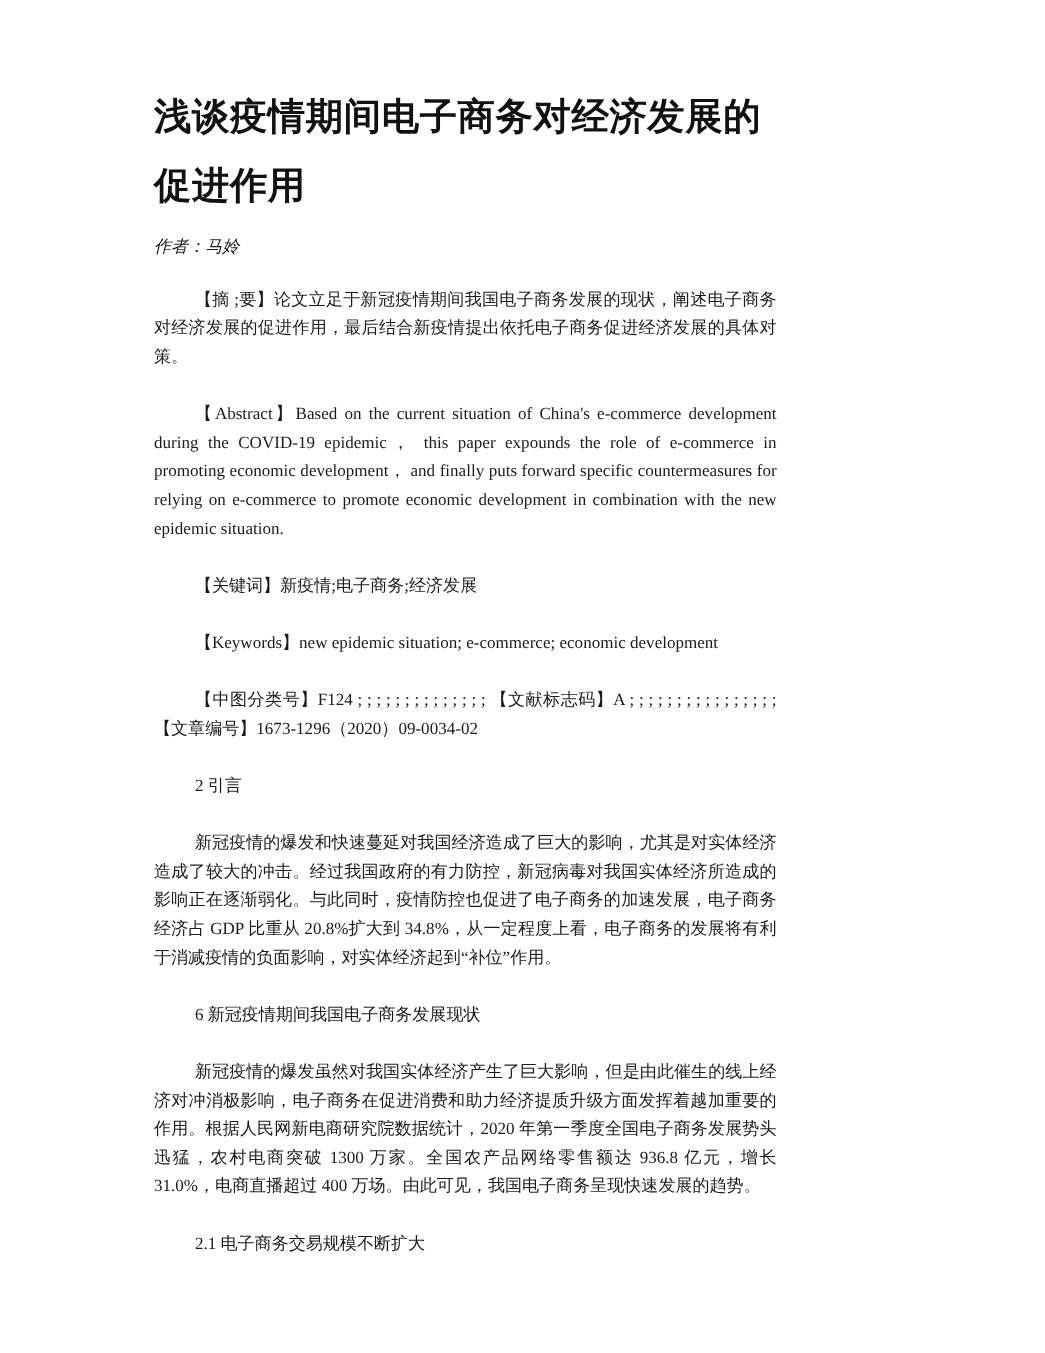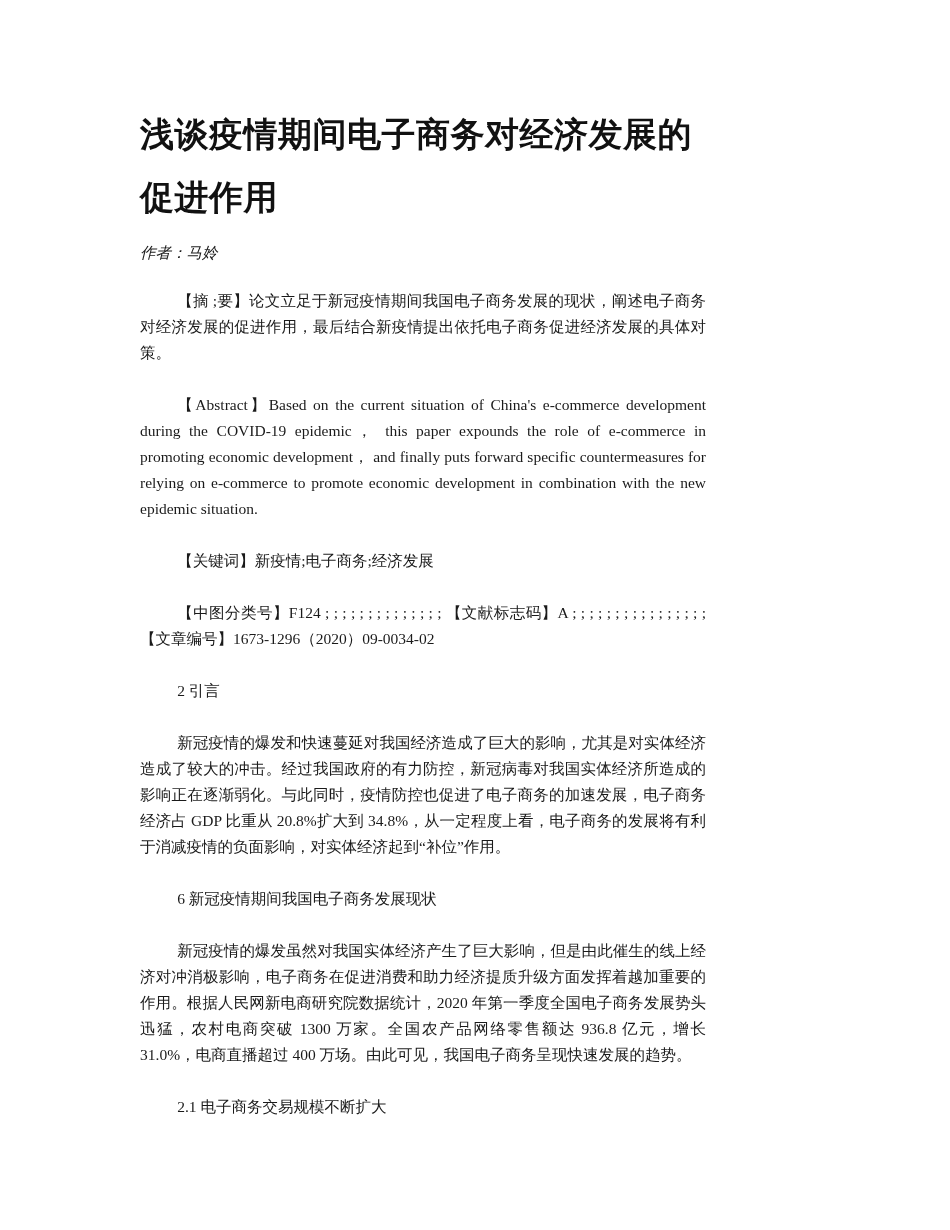--- a/index.html
+++ b/index.html
@@ -11,21 +11,21 @@
     width: 950px;
     height: 1230px;
     font-family: "Liberation Serif", "DejaVu Serif", serif;
     color: #161616;
     overflow: hidden;
   }
   .page {
     box-sizing: border-box;
     width: 844px;
     min-height: 1230px;
-    padding: 104px 138px 40px 140px;
+    padding: 76px 138px 40px 140px;
     background: #ffffff;
   }
   .doc-title {
     font-size: 34px;
     font-weight: bold;
     line-height: 1.85;
     margin: 0 0 10px 0;
     color: #111111;
     letter-spacing: 0.5px;
   }
@@ -57,20 +57,21 @@
 <div class="page">
   <h1 class="doc-title">浅谈疫情期间电子商务对经济发展的促进作用</h1>
 
   <p class="meta-line">作者：马姈</p>
 
 
   <div class="article-body">
       <p class="para">【摘 ;要】论文立足于新冠疫情期间我国电子商务发展的现状，阐述电子商务对经济发展的促进作用，最后结合新疫情提出依托电子商务促进经济发展的具体对策。</p>
       <p class="para">【Abstract】Based on the current situation of China's e-commerce development during the COVID-19 epidemic， this paper expounds the role of e-commerce in promoting economic development， and finally puts forward specific countermeasures for relying on e-commerce to promote economic development in combination with the new epidemic situation.</p>
       <p class="para">【关键词】新疫情;电子商务;经济发展</p>
+      <p class="para">【Keywords】new epidemic situation; e-commerce; economic development</p>
       <p class="para">【中图分类号】F124 ; ; ; ; ; ; ; ; ; ; ; ; ; ; 【文献标志码】A ; ; ; ; ; ; ; ; ; ; ; ; ; ; ; ; 【文章编号】1673-1296（2020）09-0034-02</p>
       <p class="heading">2 引言</p>
       <p class="para">新冠疫情的爆发和快速蔓延对我国经济造成了巨大的影响，尤其是对实体经济造成了较大的冲击。经过我国政府的有力防控，新冠病毒对我国实体经济所造成的影响正在逐渐弱化。与此同时，疫情防控也促进了电子商务的加速发展，电子商务经济占 GDP 比重从 20.8%扩大到 34.8%，从一定程度上看，电子商务的发展将有利于消减疫情的负面影响，对实体经济起到“补位”作用。</p>
       <p class="heading">6 新冠疫情期间我国电子商务发展现状</p>
       <p class="para">新冠疫情的爆发虽然对我国实体经济产生了巨大影响，但是由此催生的线上经济对冲消极影响，电子商务在促进消费和助力经济提质升级方面发挥着越加重要的作用。根据人民网新电商研究院数据统计，2020 年第一季度全国电子商务发展势头迅猛，农村电商突破 1300 万家。全国农产品网络零售额达 936.8 亿元，增长 31.0%，电商直播超过 400 万场。由此可见，我国电子商务呈现快速发展的趋势。</p>
       <p class="heading">2.1 电子商务交易规模不断扩大</p>
     </div>
 </div>
 
 </body></html>

